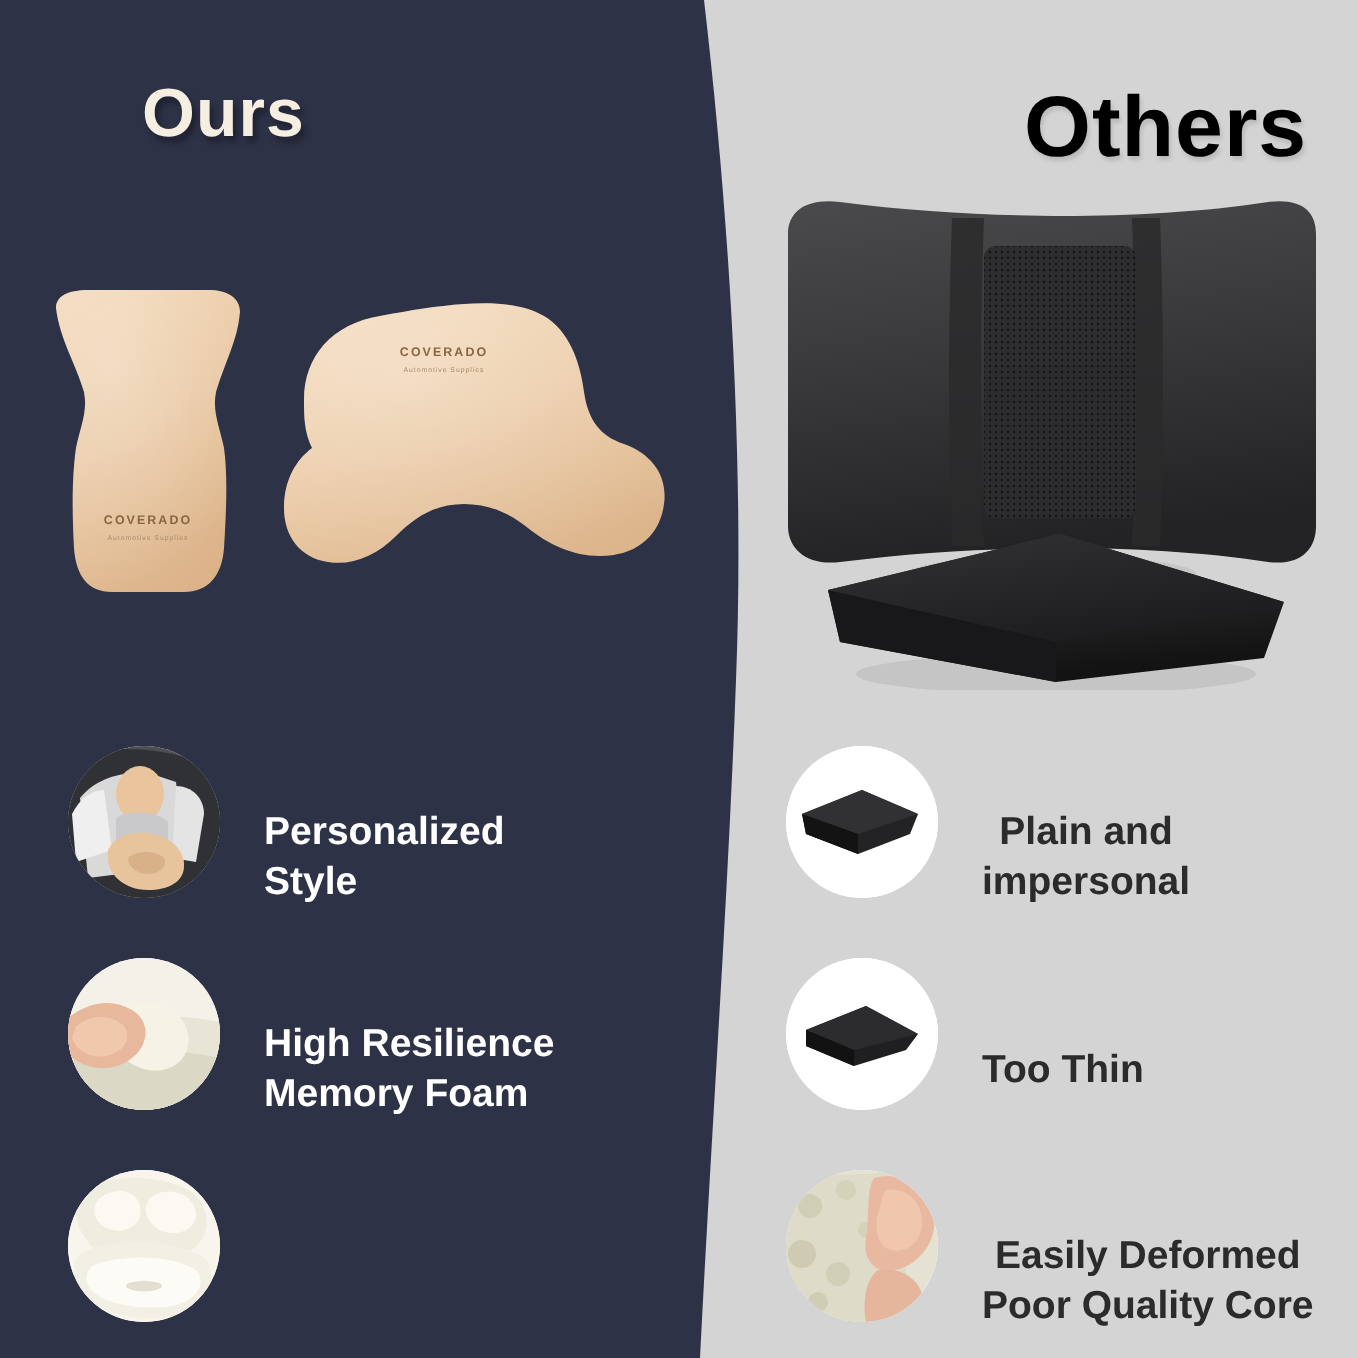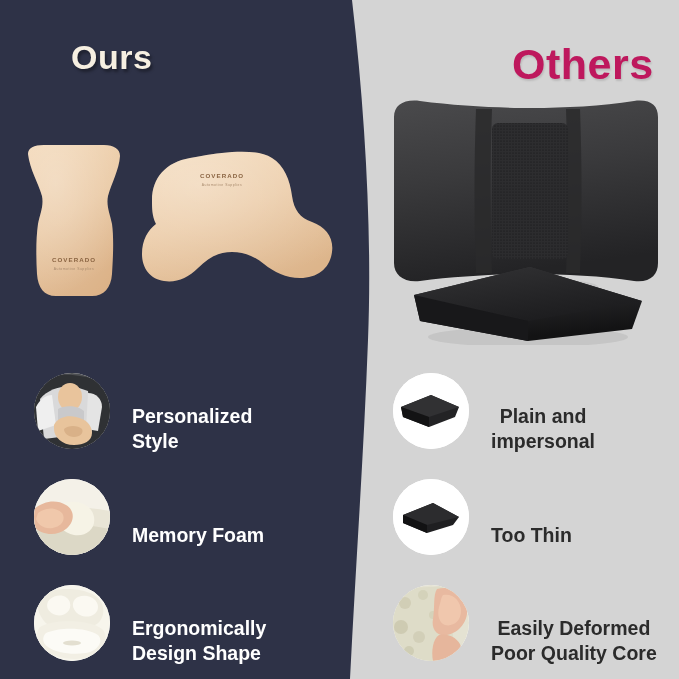--- a/index.html
+++ b/index.html
@@ -45,21 +45,21 @@
     top: 38px;
     font-size: 34px;
     color: #f6efe1;
     text-shadow: 2px 3px 3px rgba(0,0,0,0.35);
     margin-left: 28px;
   }
   .heading-others {
     left: 512px;
     top: 40px;
     font-size: 43px;
-    color: #be185d;
+    color: #000000;
     text-shadow: 1px 2px 2px rgba(0,0,0,0.12);
   }
 
   
   .hero {
     position: absolute;
     z-index: 5;
   }
   .hero-left { left: 0px; top: 140px; width: 340px; height: 190px; }
   .hero-right { left: 380px; top: 95px; width: 290px; height: 250px; }
@@ -262,40 +262,37 @@
         <svg viewBox="0 0 76 76" xmlns="http://www.w3.org/2000/svg">
           <rect width="76" height="76" fill="#f4f1e8"></rect>
           <path d="M0,40 C18,28 44,26 76,32 L76,76 L0,76 Z" fill="#e9e5d6"></path>
           <path d="M0,52 C20,44 48,44 76,50 L76,76 L0,76 Z" fill="#dcd8c6"></path>
           <path d="M30,24 C44,20 58,26 60,38 C62,50 52,58 40,56 C28,54 22,44 24,34 Z" fill="#f6f3e6"></path>
           <path d="M0,30 C10,22 22,20 32,26 C42,32 40,44 32,50 C22,58 8,56 0,48 Z" fill="#e7b89c"></path>
           <path d="M4,34 C12,28 22,28 28,34 C32,40 28,46 22,48 C12,52 4,46 2,40 Z" fill="#f0c8ab"></path>
         </svg>
       </div>
       <div class="feature-label">
+        <span class="line">High Resilience</span>
         <span class="line">Memory Foam</span>
       </div>
     </div>
 
     <div class="feature-row">
       <div class="feature-thumb">
         <svg viewBox="0 0 76 76" xmlns="http://www.w3.org/2000/svg">
           <rect width="76" height="76" fill="#f7f5ec"></rect>
           <path d="M8,10 C20,2 46,2 60,10 C70,16 72,28 66,36
                    C60,44 46,44 38,38 C30,44 16,44 10,36 C4,28 0,16 8,10 Z" fill="#efece0"></path>
           <path d="M16,14 C24,8 34,10 36,18 C38,26 30,32 22,30 C14,28 10,20 16,14 Z" fill="#fbf9f2"></path>
           <path d="M44,12 C54,8 64,14 64,22 C64,30 54,34 46,30 C38,26 36,16 44,12 Z" fill="#fbf9f2"></path>
           <path d="M6,42 C18,34 56,34 68,44 C76,52 70,68 56,72 C42,76 22,74 12,66 C4,60 0,48 6,42 Z" fill="#f2efe4"></path>
           <path d="M12,48 C26,42 52,42 64,50 C70,56 64,66 52,68 C38,70 22,68 14,62 C8,58 8,52 12,48 Z" fill="#fcfbf6"></path>
           <ellipse cx="38" cy="58" rx="9" ry="2.6" fill="#e3dfd0"></ellipse>
         </svg>
-      </div>
-      <div class="feature-label">
-        <span class="line">Ergonomically</span>
-        <span class="line">Design Shape</span>
       </div>
     </div>
 
   </div>
 
   <div class="features features-right">
 
     <div class="feature-row">
       <div class="feature-thumb">
         <svg viewBox="0 0 76 76" xmlns="http://www.w3.org/2000/svg">

